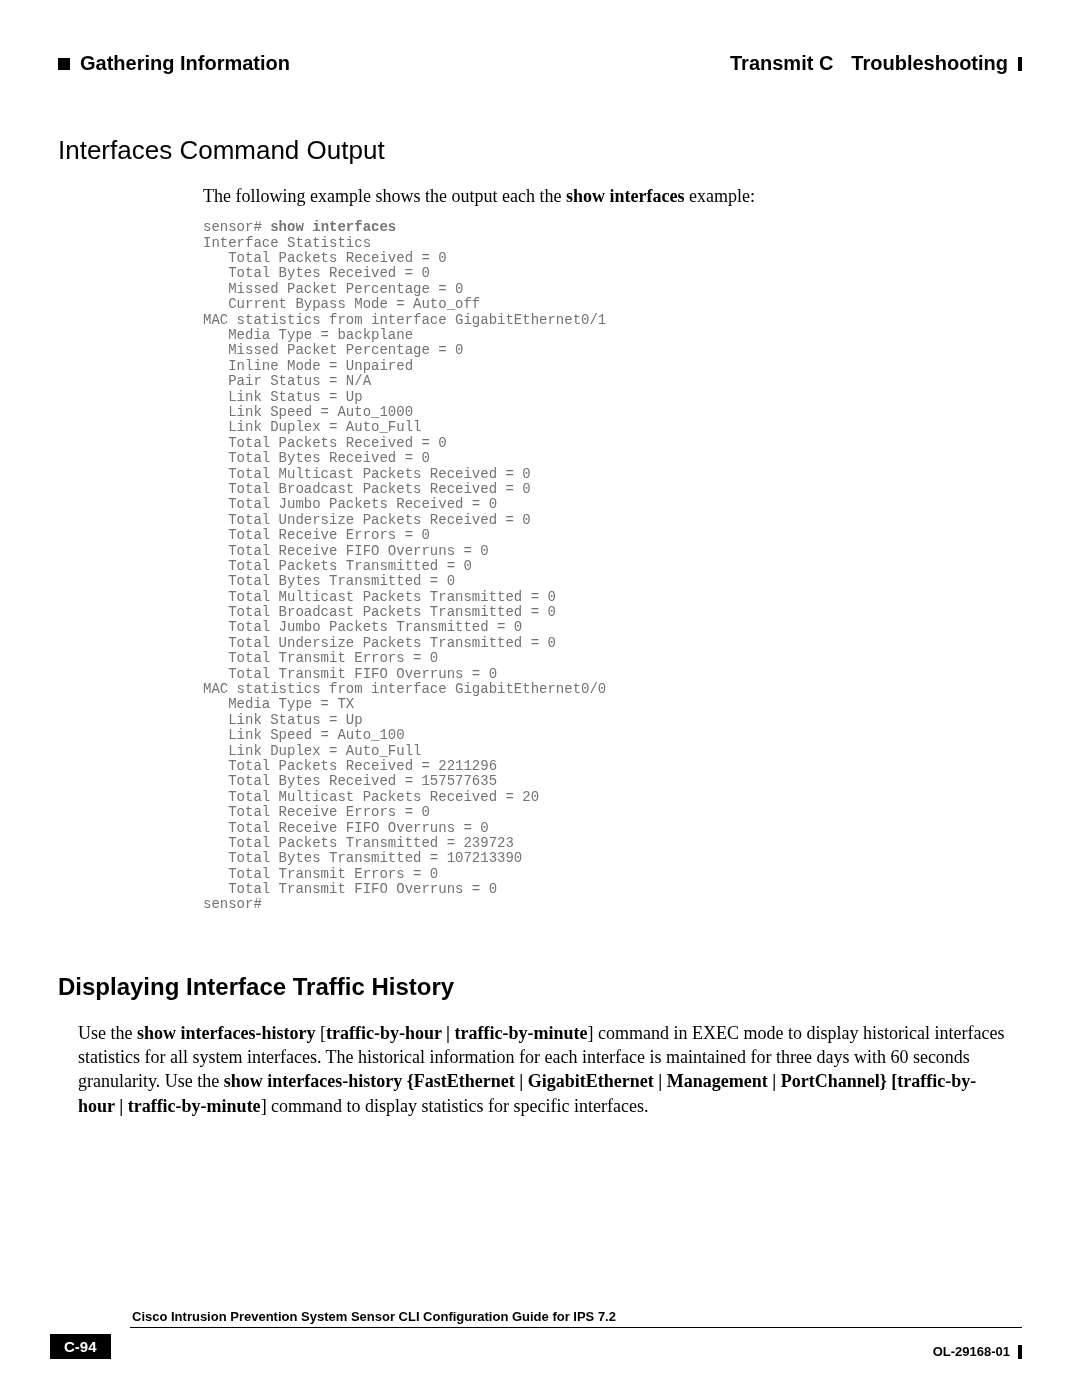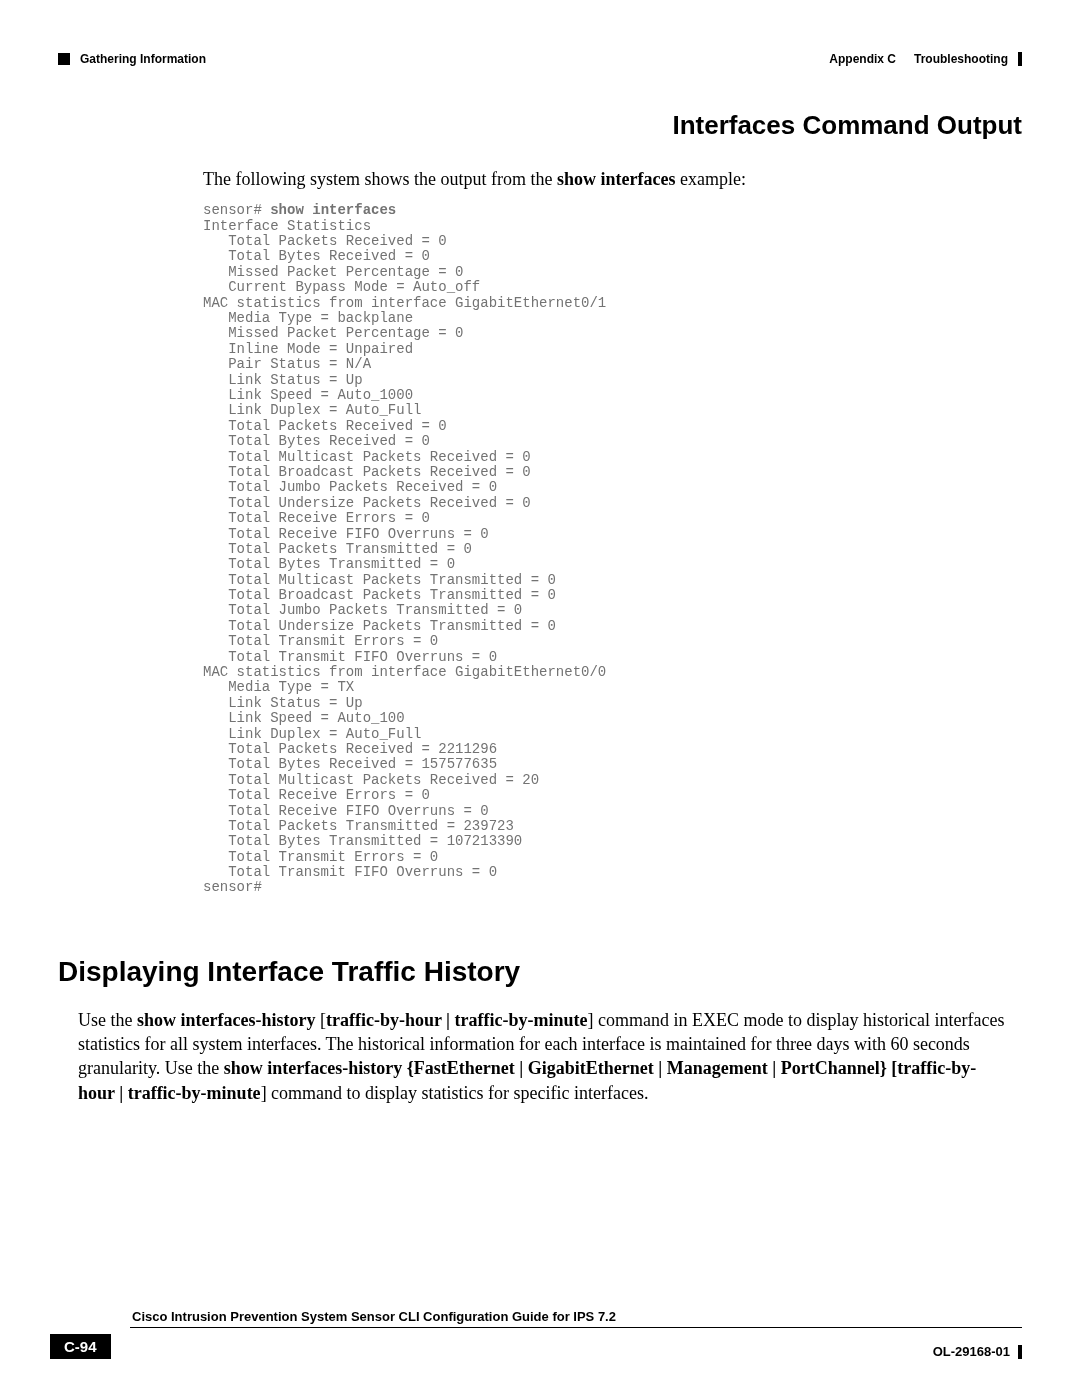--- a/index.html
+++ b/index.html
@@ -18,22 +18,22 @@
     height: 1397px;
     box-sizing: border-box;
     padding: 52px 58px 0 58px;
   }
   .header-row {
     display: flex;
     justify-content: space-between;
     align-items: flex-start;
     font-family: Arial, Helvetica, sans-serif;
     font-weight: bold;
-    font-size: 12px;
-    margin-bottom: 44px;
+    font-size: 20px;
+    margin-bottom: 60px;
   }
   .header-left {
     display: flex;
     align-items: center;
   }
   .sq {
     width: 12px;
     height: 12px;
     background: #000;
     display: inline-block;
@@ -45,29 +45,28 @@
   }
   .bar {
     width: 4px;
     height: 14px;
     background: #000;
     display: inline-block;
     margin-left: 10px;
   }
   .section-title {
     font-family: Arial, Helvetica, sans-serif;
-    font-weight: bold;
+    font-weight: normal;
     font-size: 26px;
-    margin-bottom: 26px;
-    text-align: right;
+    margin-bottom: 18px;
   }
   .main-title {
     font-family: Arial, Helvetica, sans-serif;
     font-weight: bold;
-    font-size: 28px;
+    font-size: 24px;
     margin-top: 60px;
     margin-bottom: 20px;
   }
   .body-text {
     font-size: 18px;
     line-height: 1.35;
     margin-left: 145px;
     margin-right: 10px;
   }
   .intro {
@@ -139,31 +138,31 @@
 <body>
 
 <div class="page">
 
   <div class="header-row">
     <div class="header-left">
       <span class="sq"></span>
       <span>Gathering Information</span>
     </div>
     <div class="header-right">
-      <span>Appendix C</span>
+      <span>Transmit C</span>
       <span style="width:18px;display:inline-block;"></span>
       <span>Troubleshooting</span>
       <span class="bar"></span>
     </div>
   </div>
 
   <div class="section-title">Interfaces Command Output</div>
 
   <div class="body-text intro">
-    <span>The following system shows the output from the </span><span class="bold-inline">show interfaces</span><span> example:</span>
+    <span>The following example shows the output each the </span><span class="bold-inline">show interfaces</span><span> example:</span>
   </div>
 
   <div class="code-block"><span>sensor# </span><span class="bold-inline">show interfaces</span>
 <span id="code-lines">Interface Statistics
    Total Packets Received = 0
    Total Bytes Received = 0
    Missed Packet Percentage = 0
    Current Bypass Mode = Auto_off
 MAC statistics from interface GigabitEthernet0/1
    Media Type = backplane

